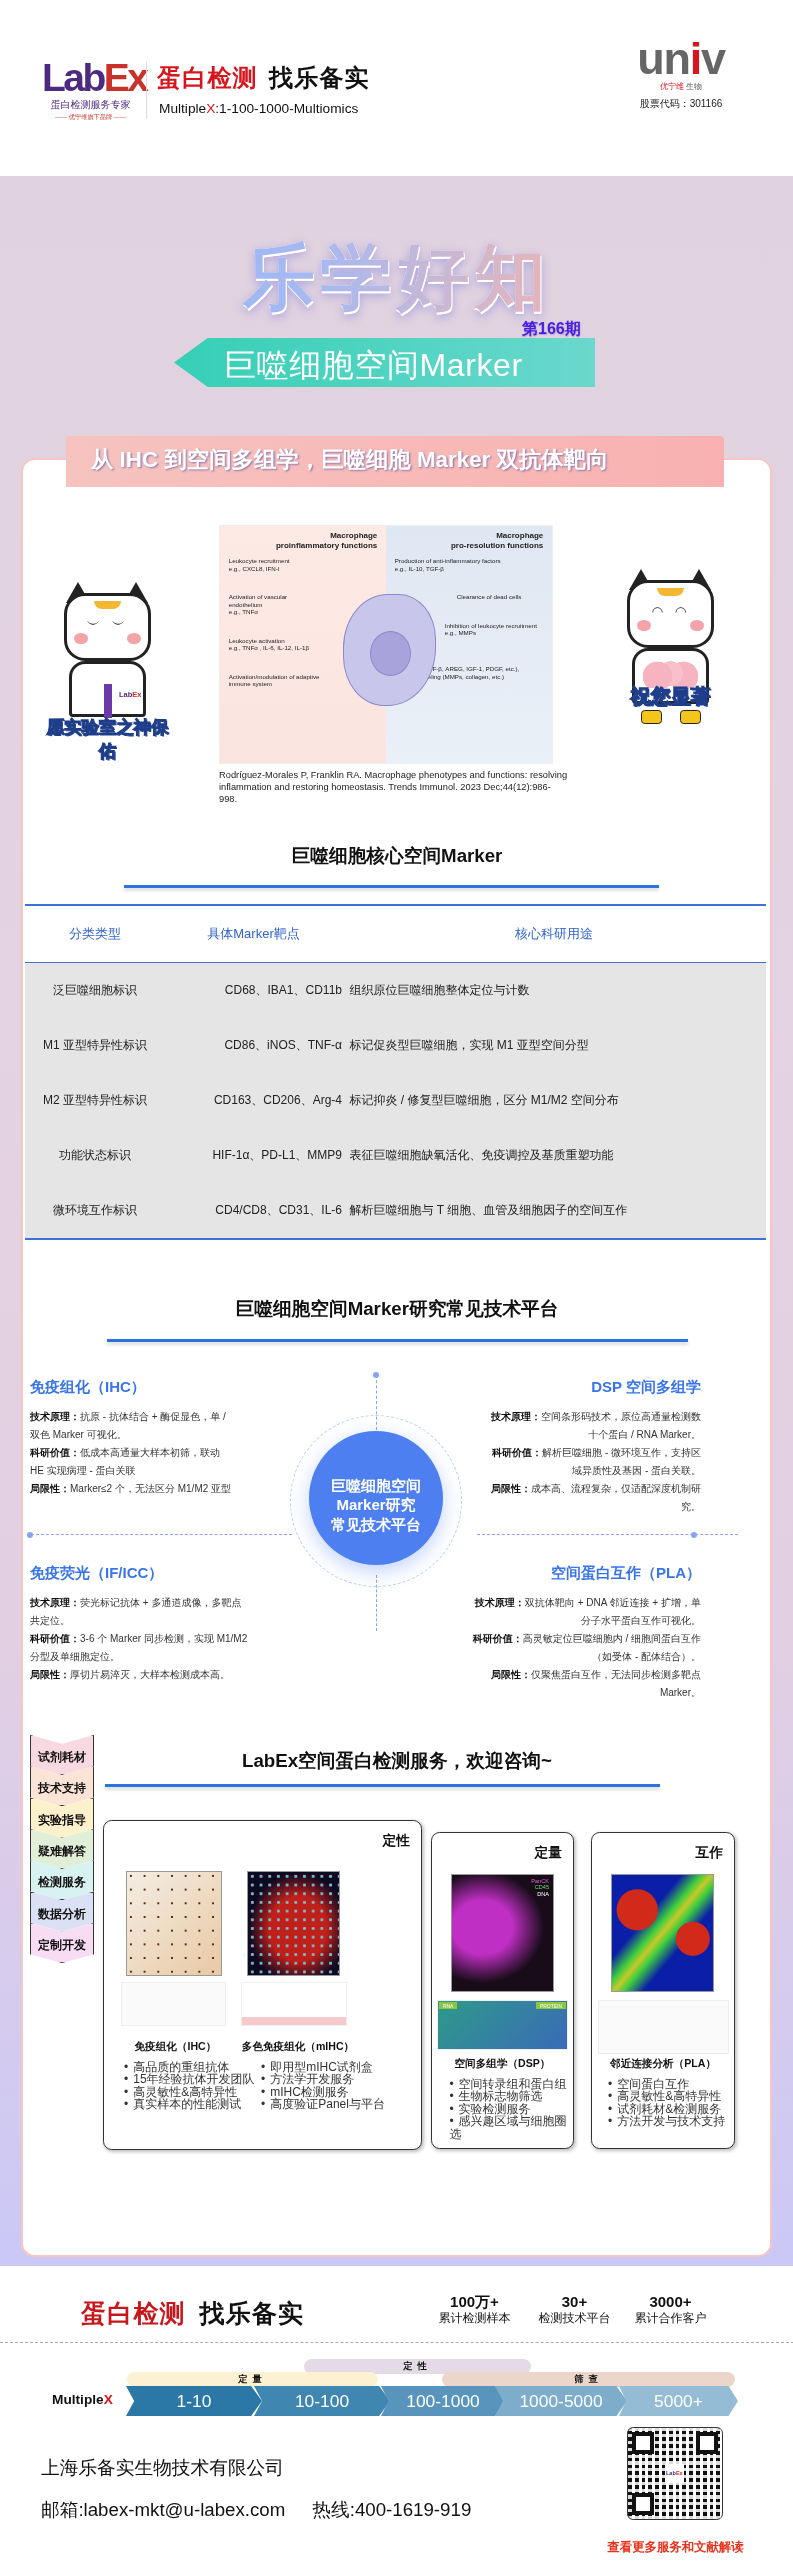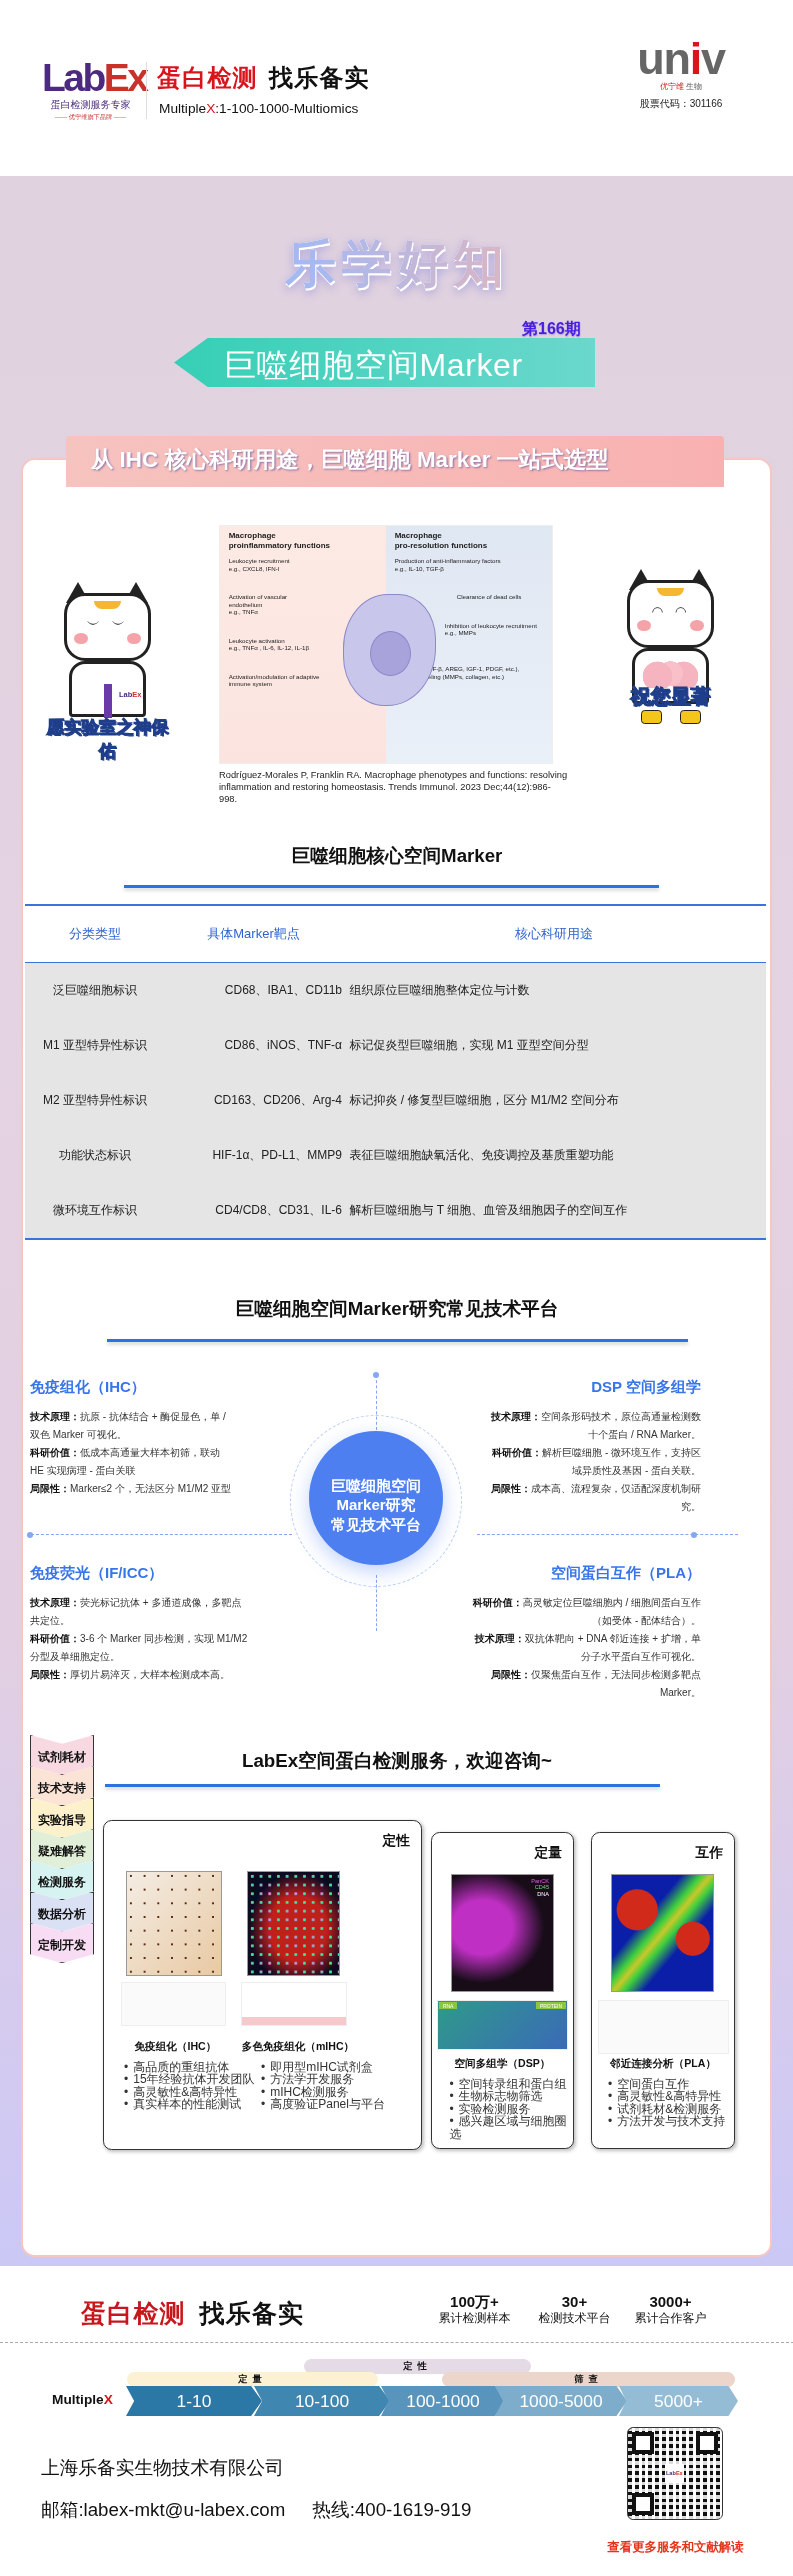--- a/index.html
+++ b/index.html
@@ -20,38 +20,38 @@
 .multiplex-line .x{color:#d8141c}
 .univ{position:absolute;left:619px;top:37px;width:124px;text-align:center}
 .univ-mark{font-size:45px;font-weight:bold;color:#666;letter-spacing:-1.2px;line-height:44px}
 .univ-mark .i{color:#d8141c}
 .univ-cn{font-size:8px;color:#d8141c;margin-top:0}
 .univ-cn .g{color:#555}
 .stock{font-size:10px;color:#222;margin-top:5px}
 
 
 .hero{position:absolute;left:0;top:176px;width:794px;height:2090px;background:linear-gradient(180deg,#e0d2df 0%,#e4d3e2 40%,#e2cfe2 70%,#cbc8f6 100%)}
-.hero-title{position:absolute;left:0;top:230px;width:794px;text-align:center;font-size:51px;font-weight:900;letter-spacing:5px;
+.hero-title{position:absolute;left:0;top:230px;width:794px;text-align:center;font-size:72px;font-weight:900;letter-spacing:5px;
  background:linear-gradient(90deg,#8ab5fa 0%,#a7b9f0 40%,#e7b5b9 70%,#f5c3a8 100%);-webkit-background-clip:text;background-clip:text;color:transparent;
  -webkit-text-stroke:0px;filter:drop-shadow(0 0 0 #fff) drop-shadow(1.9px 2.5px 0 #fff) drop-shadow(0 3.7px 5px rgba(120,120,220,.45))}
 .issue{position:absolute;left:522px;top:319px;font-size:16px;font-weight:bold;color:#4a1ee0;text-shadow:0.6px 1.2px 1.2px rgba(80,80,200,.35)}
 .topic-arrow{position:absolute;left:174px;top:338px;width:421px;height:49px;background:linear-gradient(90deg,#36cfb6,#6ad8cc);
  clip-path:polygon(8% 0,100% 0,100% 100%,8% 100%,0 50%);box-shadow:0 2.5px 5px rgba(0,0,0,.15)}
 .topic-text{position:absolute;left:224px;top:344px;font-size:32px;color:#fff;letter-spacing:0.6px}
 .banner{position:absolute;left:66px;top:436px;width:658px;height:51px;background:linear-gradient(90deg,#f6c3bf,#f8b1b0);border-radius:3.7px 3.7px 0 0}
 .banner-text{position:absolute;left:91px;top:444px;font-size:22.4px;font-weight:bold;color:#fff;text-shadow:1.2px 1.2px 1.9px rgba(60,60,160,.55)}
 
 
 .card{position:absolute;left:21px;top:458px;width:751px;height:1799px;background:#fff;border:2.5px solid #f6c6c2;border-radius:13.7px}
 
 
 .figure{position:absolute;left:219px;top:525px;width:334px;height:239px;border:0.6px solid #eee;display:flex}
 .fig-left{width:50%;background:linear-gradient(180deg,#fdeae4,#fbe4df);padding:5px 8.7px;position:relative}
 .fig-right{width:50%;background:linear-gradient(180deg,#dfe7f2,#eaf0f8);padding:5px 8.7px;position:relative}
-.fig-h{font-size:8px;font-weight:bold;text-align:left;line-height:10px;margin-bottom:6.2px}
+.fig-h{font-size:8px;font-weight:bold;text-align:right;line-height:10px;margin-bottom:6.2px}
 .fig-item{font-size:6.2px;line-height:7.5px;margin-bottom:21px;color:#222}
 .cell{position:absolute;left:123px;top:68px;width:93px;height:112px;border-radius:48% 40% 52% 44%;background:#c9c6ec;border:1.2px solid #8d88c9}
 .nucleus{position:absolute;left:26px;top:36px;width:41px;height:45px;border-radius:50%;background:#a9a3dc;border:1.2px solid #8d88c9}
 .citation{position:absolute;left:219px;top:769px;width:349px;font-size:9.3px;line-height:12px;color:#222}
 
 
 .mascot{position:absolute;width:137px;height:162px}
 .cat-head{position:absolute;left:25px;top:13.7px;width:87px;height:68px;background:#fff;border:3.1px solid #222;border-radius:21px}
 .cat-ear-l,.cat-ear-r{position:absolute;top:2.5px;width:0;height:0;border-left:12.4px solid transparent;border-right:12.4px solid transparent;border-bottom:21px solid #222}
 .cat-ear-l{left:27px}.cat-ear-r{left:85px}
@@ -152,21 +152,21 @@
   </div>
 
   <div class="hero"></div>
   <div class="hero-title">乐学好知</div>
   <div class="issue">第166期</div>
   <div class="topic-arrow"></div>
   <div class="topic-text">巨噬细胞空间Marker</div>
 
   <div class="card"></div>
   <div class="banner"></div>
-  <div class="banner-text">从 IHC 核心科研用途，巨噬细胞 Marker 一站式选型</div>
+  <div class="banner-text">从 IHC 到空间多组学，巨噬细胞 Marker 双抗体靶向</div>
 
   <div class="mascot" style="left:39px;top:579px">
     <div class="cat-ear-l"></div>
     <div class="cat-ear-r"></div>
     <div class="cat-head"></div>
     <div class="cat-spot"></div>
     <div class="cat-blush-l"></div>
     <div class="cat-blush-r"></div>
     <div class="cat-face">︶ ︶</div>
     <div class="cat-body"></div>
@@ -290,22 +290,22 @@
     <div class="plat-line"><b>局限性：</b><span>成本高、流程复杂，仅适配深度机制研究。</span></div>
   </div>
   <div class="plat" style="left:30px;top:1564px;width:218px">
     <div class="plat-title">免疫荧光（IF/ICC）</div>
     <div class="plat-line"><b>技术原理：</b><span>荧光标记抗体 + 多通道成像，多靶点共定位。</span></div>
     <div class="plat-line"><b>科研价值：</b><span>3-6 个 Marker 同步检测，实现 M1/M2 分型及单细胞定位。</span></div>
     <div class="plat-line"><b>局限性：</b><span>厚切片易淬灭，大样本检测成本高。</span></div>
   </div>
   <div class="plat right" style="left:471px;top:1564px;width:230px">
     <div class="plat-title">空间蛋白互作（PLA）</div>
+    <div class="plat-line"><b>技术原理：</b><span>双抗体靶向 + DNA 邻近连接 + 扩增，单分子水平蛋白互作可视化。</span></div>
     <div class="plat-line"><b>科研价值：</b><span>高灵敏定位巨噬细胞内 / 细胞间蛋白互作（如受体 - 配体结合）。</span></div>
-    <div class="plat-line"><b>技术原理：</b><span>双抗体靶向 + DNA 邻近连接 + 扩增，单分子水平蛋白互作可视化。</span></div>
     <div class="plat-line"><b>局限性：</b><span>仅聚焦蛋白互作，无法同步检测多靶点 Marker。</span></div>
   </div>
 
   <div class="sec-title" style="top:1748px">LabEx空间蛋白检测服务，欢迎咨询~</div>
   <div class="sec-underline" style="left:105px;top:1784px;width:555px"></div>
 
   <div class="steps">
     <div class="step" style="background:#f8d9e2;margin-top:0">试剂耗材</div>
     <div class="step" style="background:#fbe3d6">技术支持</div>
     <div class="step" style="background:#fdf1cc">实验指导</div>

